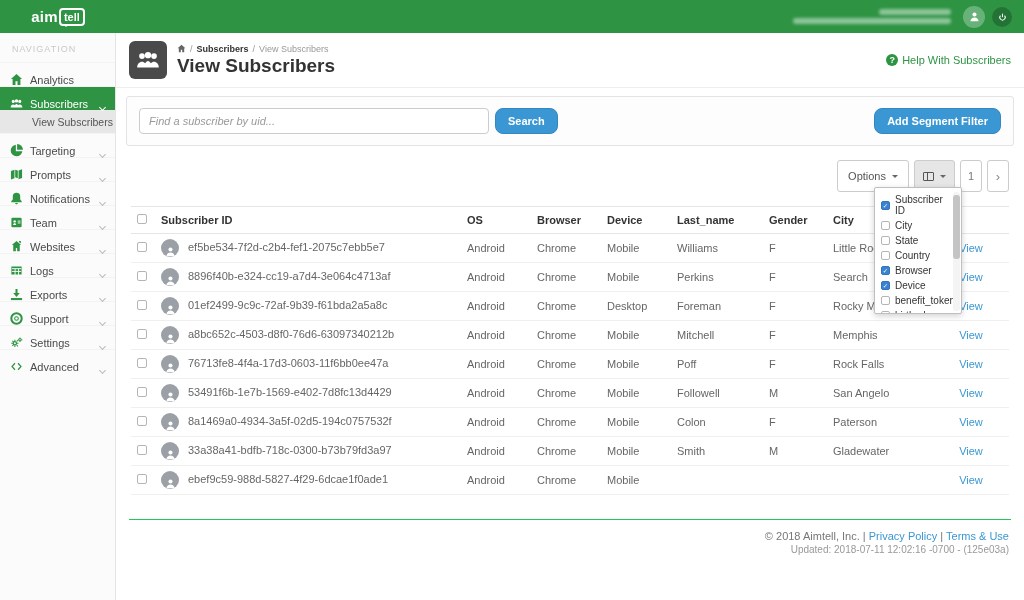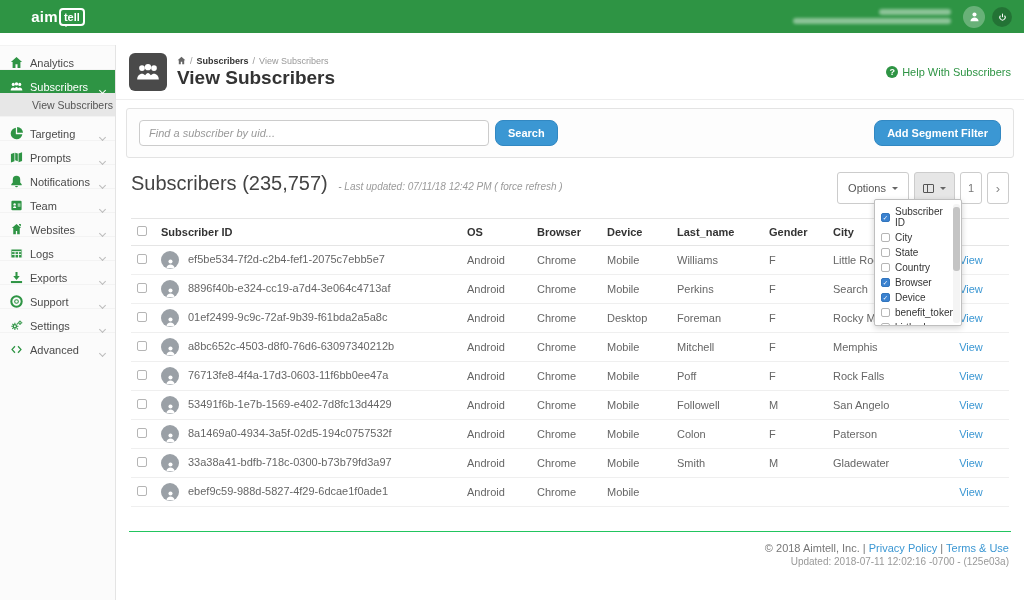--- a/index.html
+++ b/index.html
@@ -1,18 +1,18 @@
 <!DOCTYPE html>
 <html><head>
 <meta charset="utf-8">
 <style>
   * { box-sizing: border-box; margin: 0; padding: 0; }
   html,body { width:1024px; height:600px; overflow:hidden; }
   body { font-family:"Liberation Sans", sans-serif; background:#fff; color:#555; }
-  .app { width:1024px; height:600px; display:flex; flex-direction:column;gap:12px; }
+  .app { width:1024px; height:600px; display:flex; flex-direction:column; }
 
   
   .topbar { height:33px; flex:none; background:#2e9444; display:flex; align-items:center; }
   .logo { width:116px; display:flex; justify-content:center; align-items:center; cursor:pointer; }
   .logo-aim { color:#fff; font-weight:bold; font-size:15px; letter-spacing:.3px; }
   .logo-bubble { border:2px solid #fff; border-radius:4px; color:#fff; font-weight:bold; font-size:11px;
                  padding:0 3px; line-height:14px; position:relative; margin-left:1px; }
   .logo-bubble:after { content:""; position:absolute; left:2px; bottom:-6px; border:3px solid transparent; border-top-color:#fff; }
   .topbar-right { margin-left:auto; display:flex; align-items:center; gap:7px; padding-right:12px; }
   .redacted { display:flex; flex-direction:column; align-items:flex-end; gap:3px; margin-right:5px; }
@@ -139,20 +139,21 @@
               <path d="M6.2 1h1.6v5.5H6.2z"></path>
               <path d="M3.2 3.4a5 5 0 1 0 7.6 0l-1.2 1.2a3.4 3.4 0 1 1-5.2 0z"></path>
             </svg></span>
       </div>
     </div>
   </div>
 
   <div class="body-row">
 
     <div class="sidebar">
+      <div class="nav-label">NAVIGATION</div>
       <nav id="sidebar-items">
           <div class="side-item">
             <span class="icon">
               <svg viewBox="0 0 14 14">
                 <path d="M7 1L1 6.5h1.8V13h3.1V9h2.2v4h3.1V6.5H13z"></path>
               </svg>
             </span>
             <span class="lbl">Analytics</span>
           </div>
           <div class="side-item active">
@@ -307,24 +308,20 @@
       <div class="content">
 
         <div class="search-panel">
           <input type="text" placeholder="Find a subscriber by uid..." style="">
           <button class="btn-blue">Search</button>
           <div class="sp-spacer"></div>
           <button class="btn-blue">Add Segment Filter</button>
         </div>
 
         <div class="list-head">
-          <div>
-            <span class="lh-title">Subscribers (235,757)</span>
-            <span class="lh-updated">- Last updated: 07/11/18 12:42 PM ( force refresh )</span>
-          </div>
           <div class="controls">
             <button class="btn-sm">
               <span>Options</span>
               <span class="caret"></span>
             </button>
             <button class="btn-sm btn-col">
               <span class="tbl-glyph"></span>
               <span class="caret"></span>
             </button>
             <button class="btn-sm btn-page">1</button>

